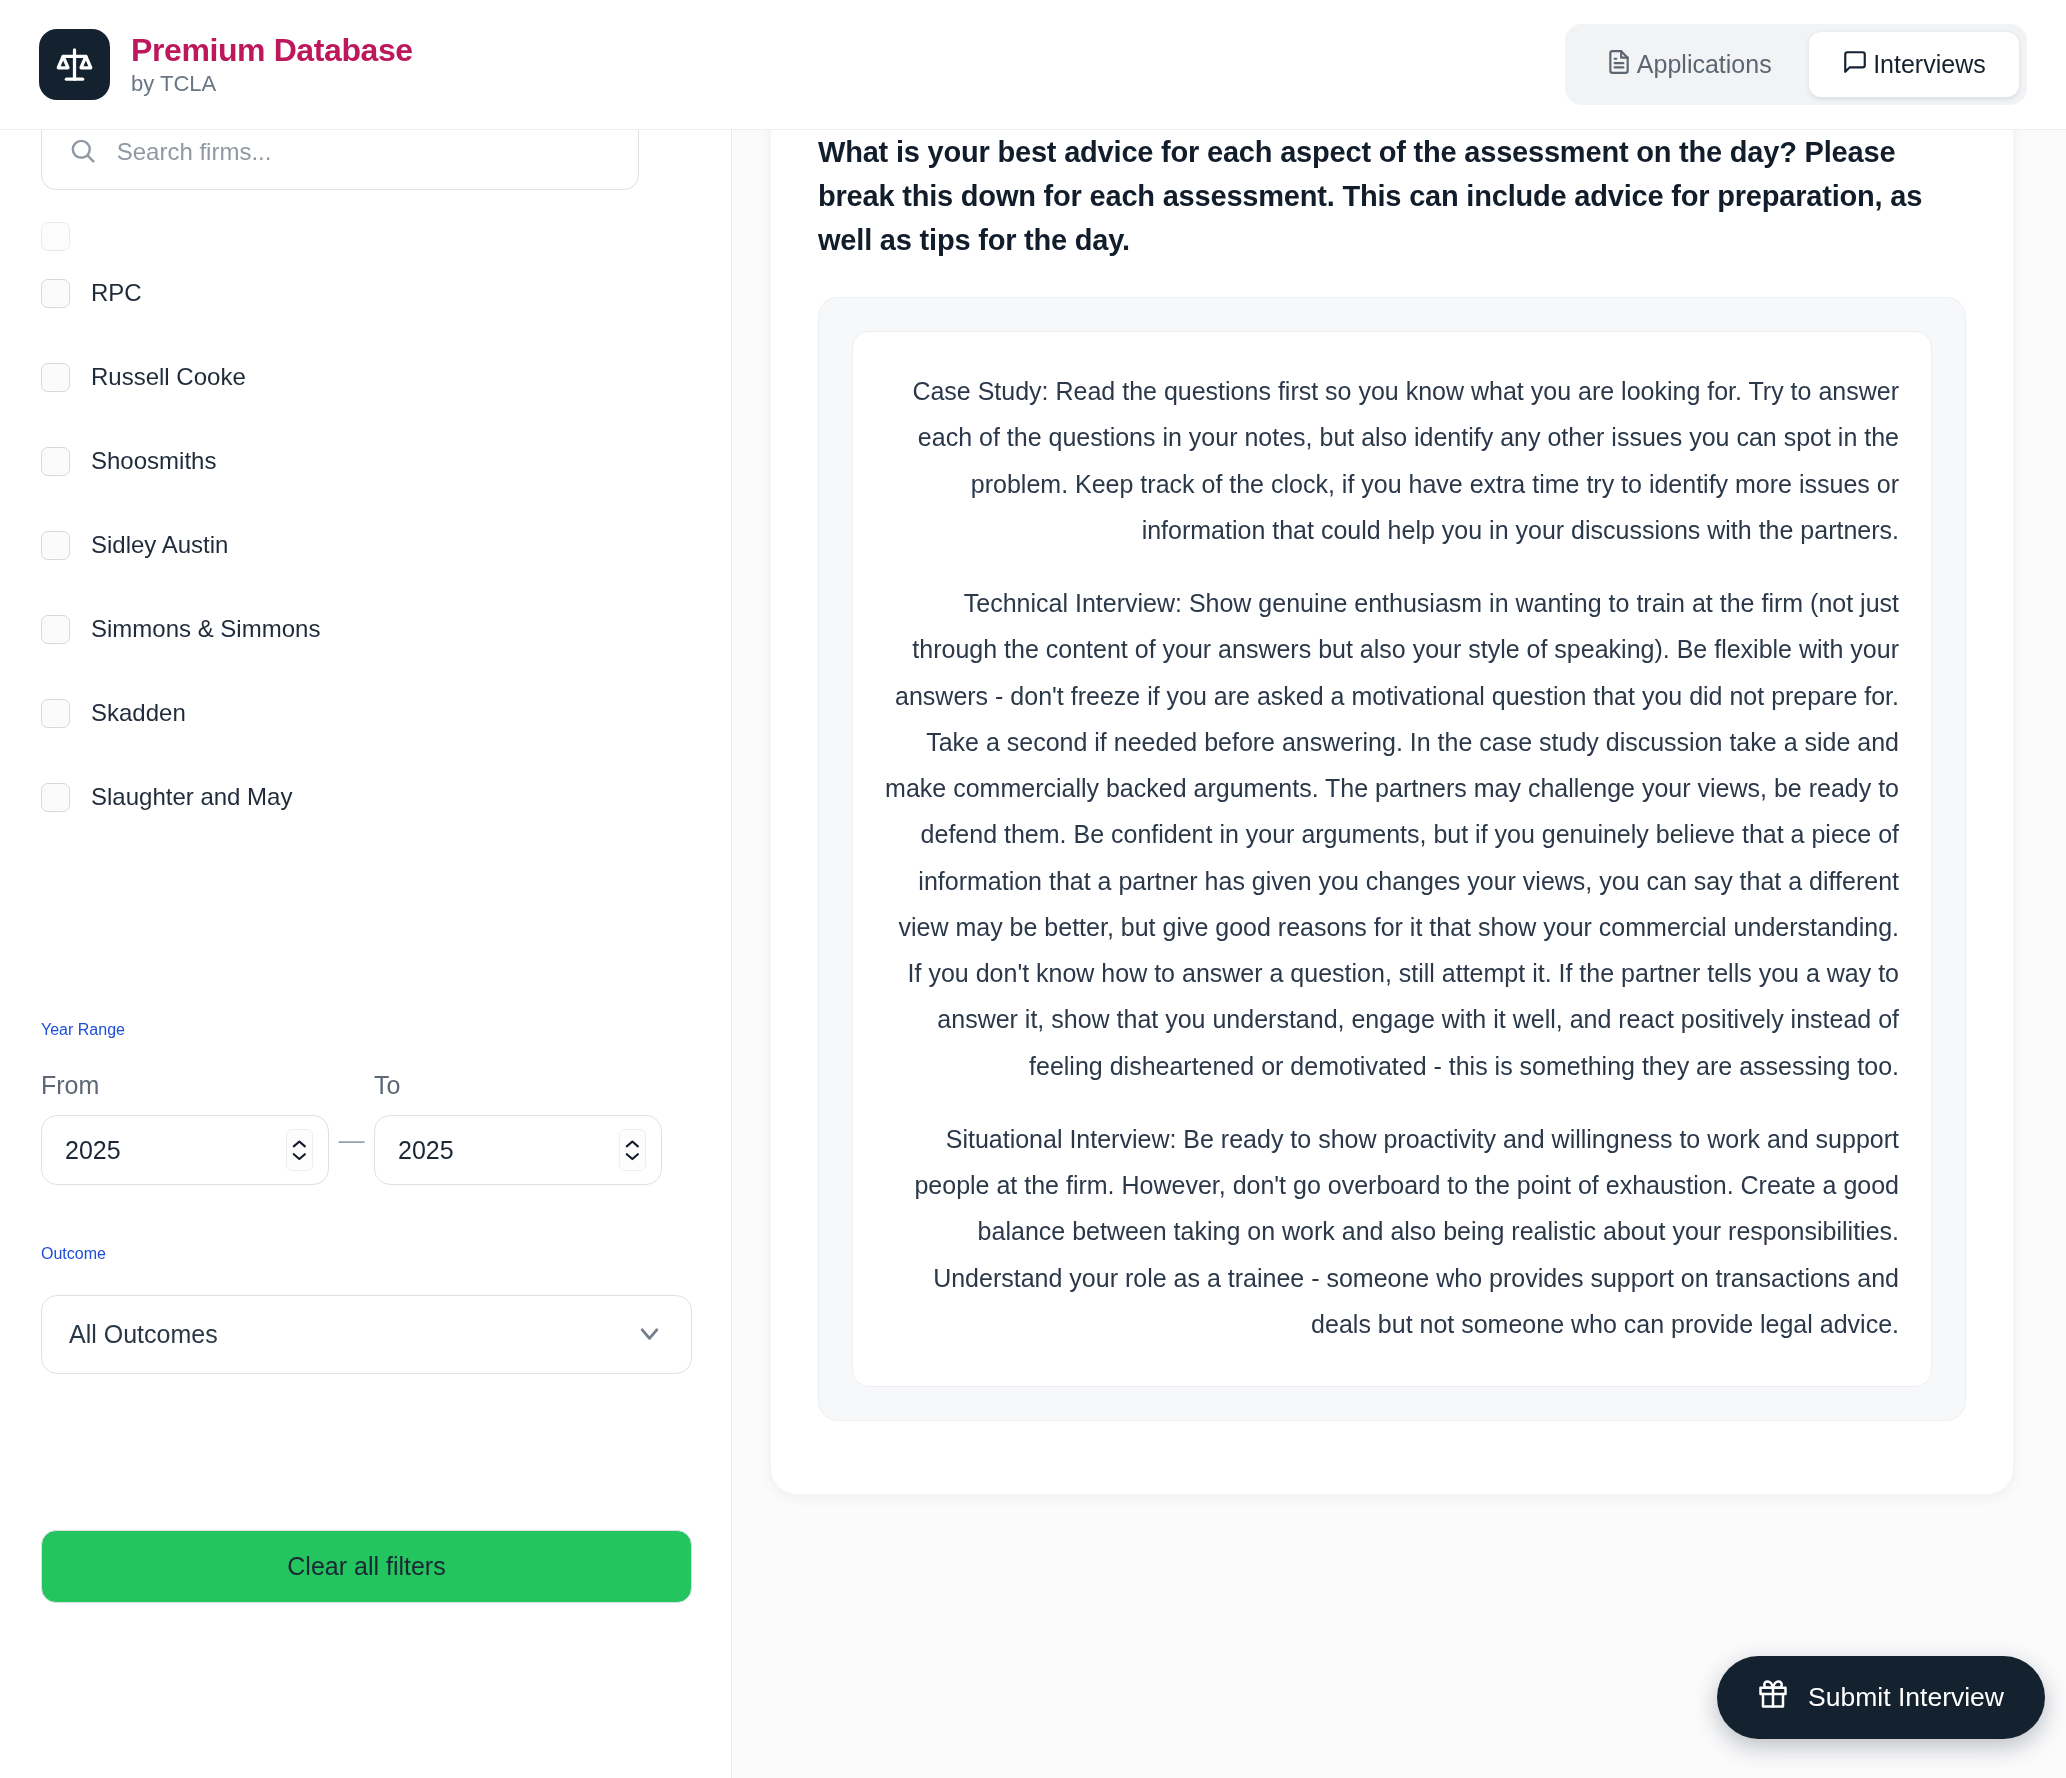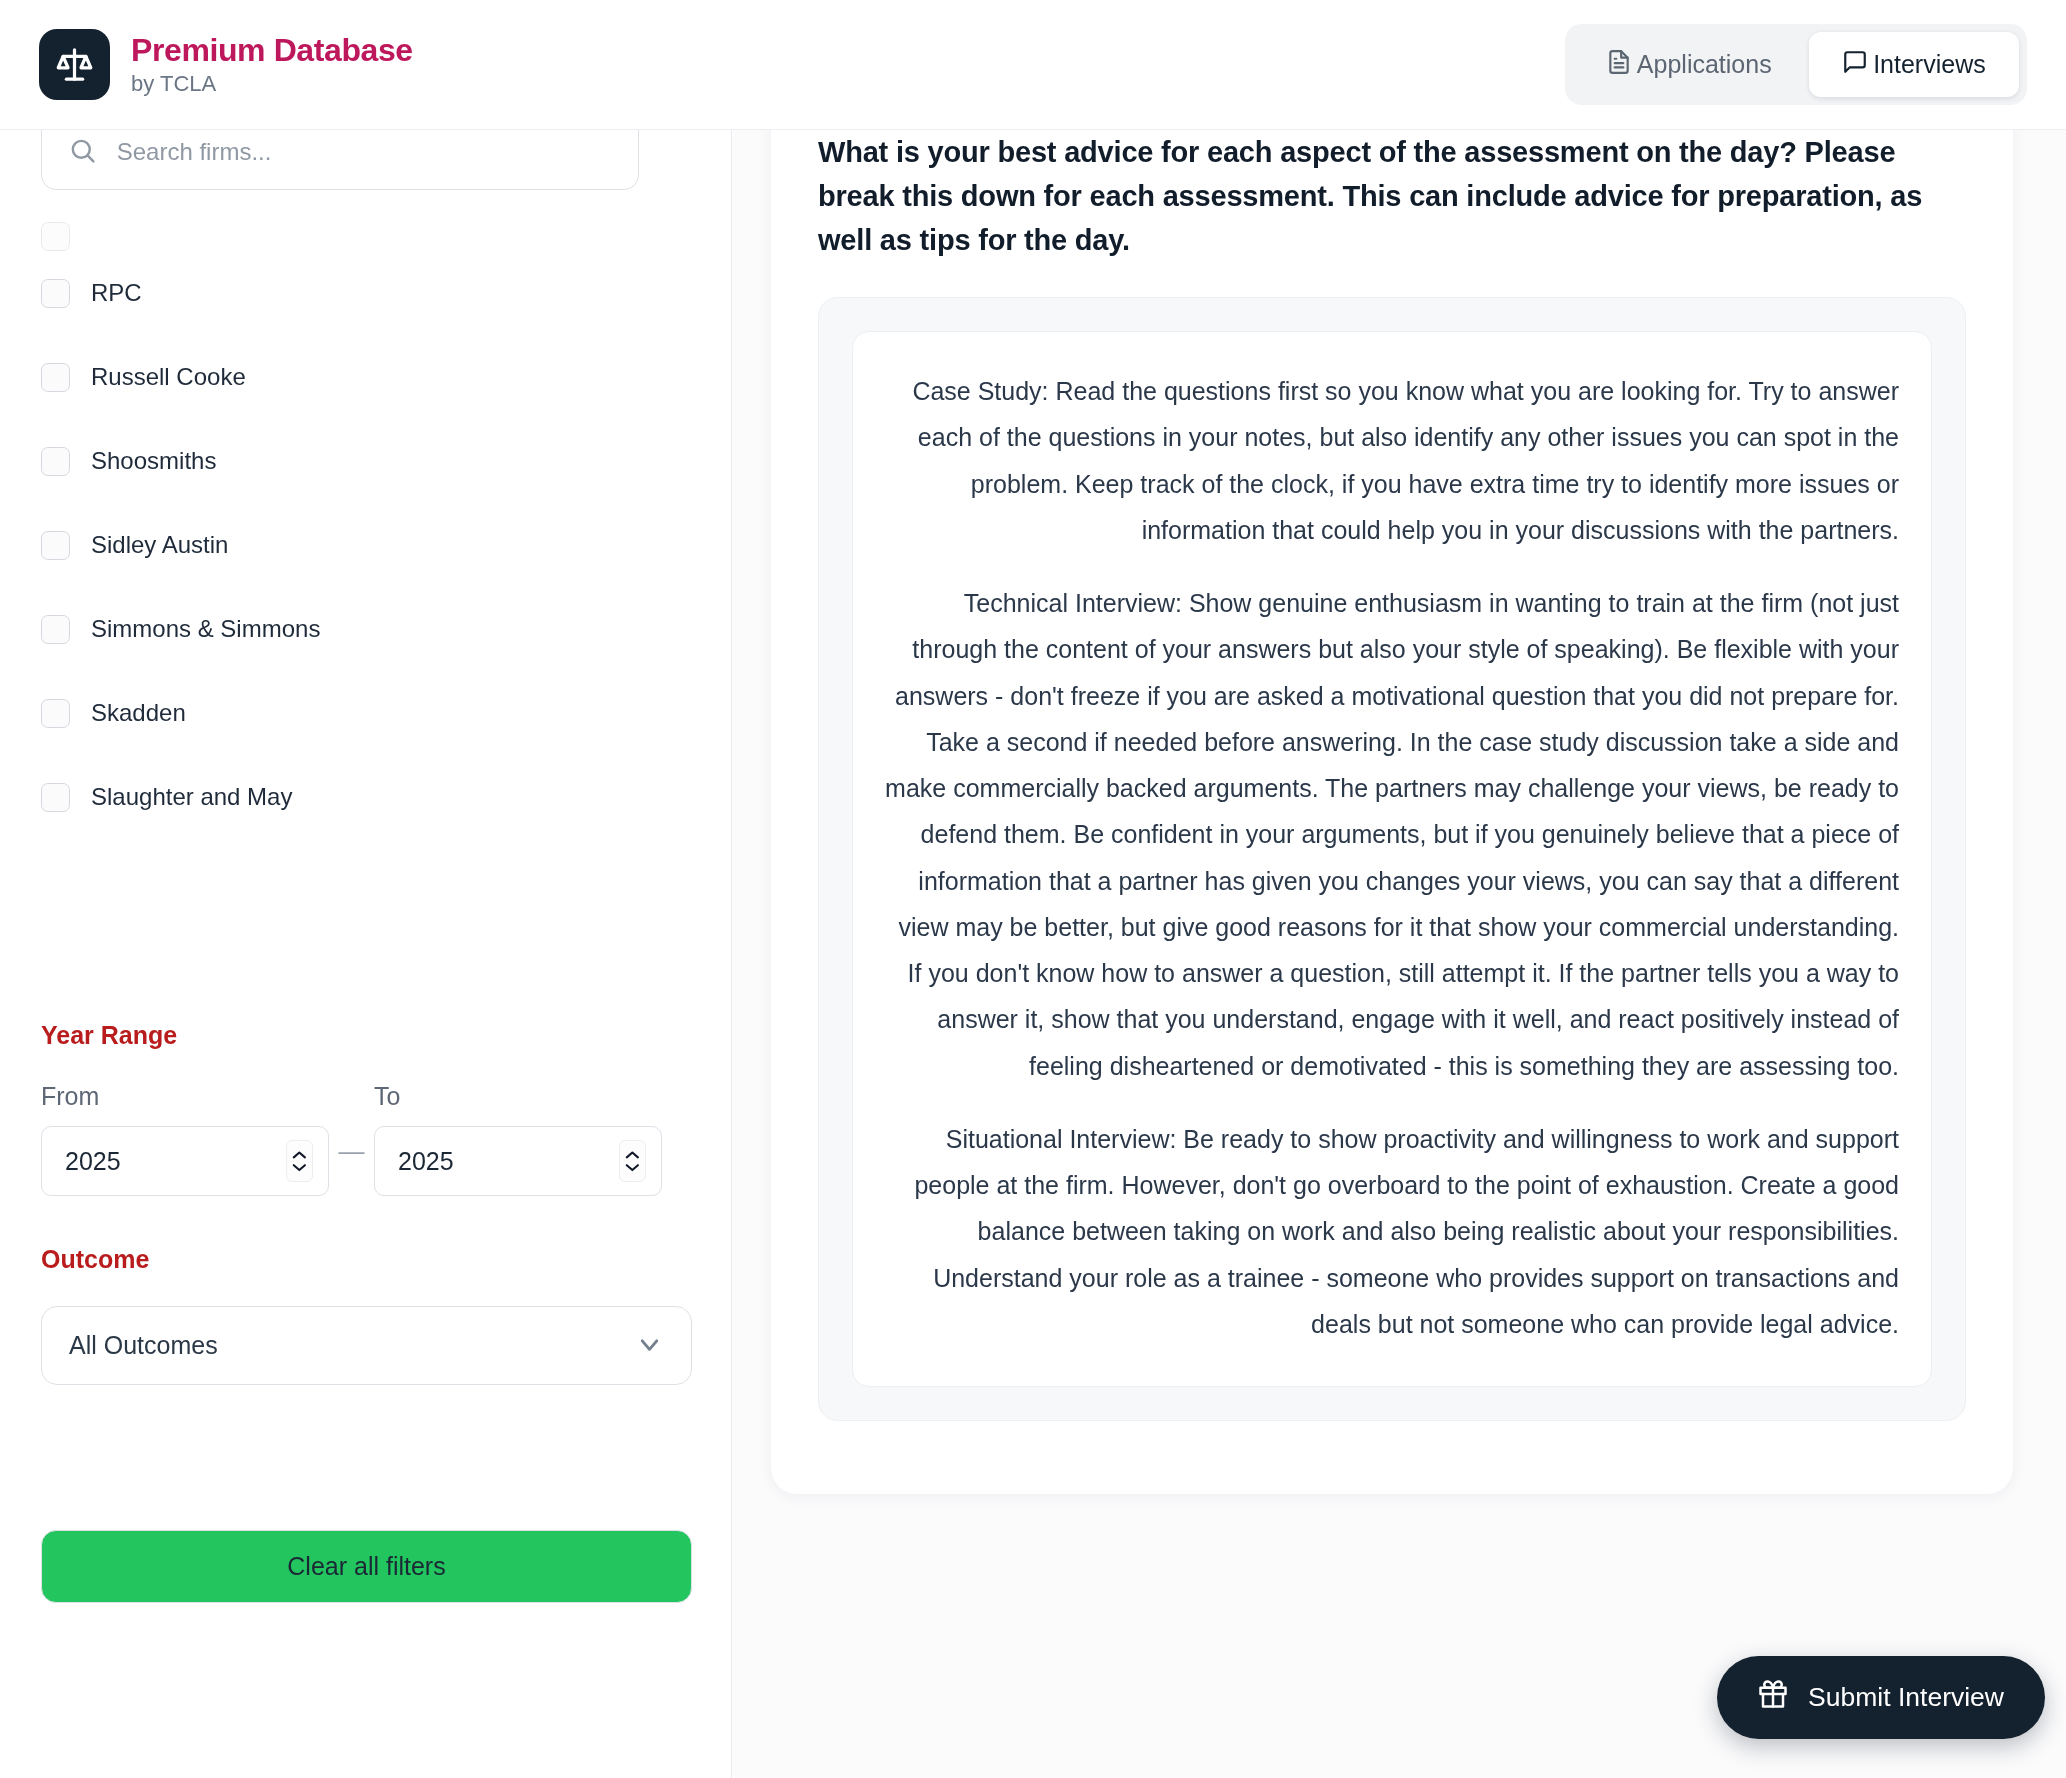--- a/index.html
+++ b/index.html
@@ -122,39 +122,39 @@
     border-radius: 6.8px;
     background: #fbfbfc;
     flex: 0 0 auto;
   }
   .firm-name {
     font-size: 24px;
     color: #1f2b3a;
   }
 
   .section-title {
-    font-size: 25px;
-    font-weight: bold;
-    color: #b91c1c;
+    font-size: 16px;
+    font-weight: normal;
+    color: #1d4ed8;
     margin-bottom: 0;
   }
   .year-block { position: absolute; top: 891px; left: 41px; width: 651px; }
   .year-fields { display: flex; align-items: flex-end; gap: 0; margin-top: 32px; }
   .year-field { width: 288px; }
   .field-label {
     font-size: 25px;
     color: #5d6775;
     display: block;
     margin-bottom: 15px;
   }
   .spin {
     position: relative;
     height: 70px;
     border: 1.5px solid #dde1e6;
-    border-radius: 10px;
+    border-radius: 16px;
     background: #fff;
     display: flex;
     align-items: center;
     padding: 0 23px;
   }
   .spin-val { font-size: 25px; color: #1b2735; }
   .spin-arrows {
     position: absolute;
     right: 15px; top: 50%;
     transform: translateY(-50%);

